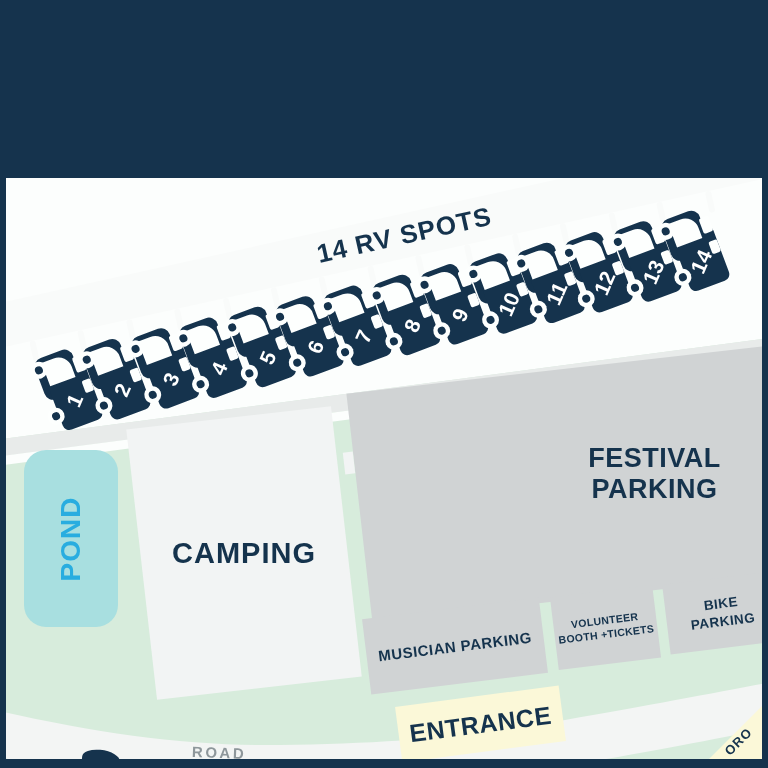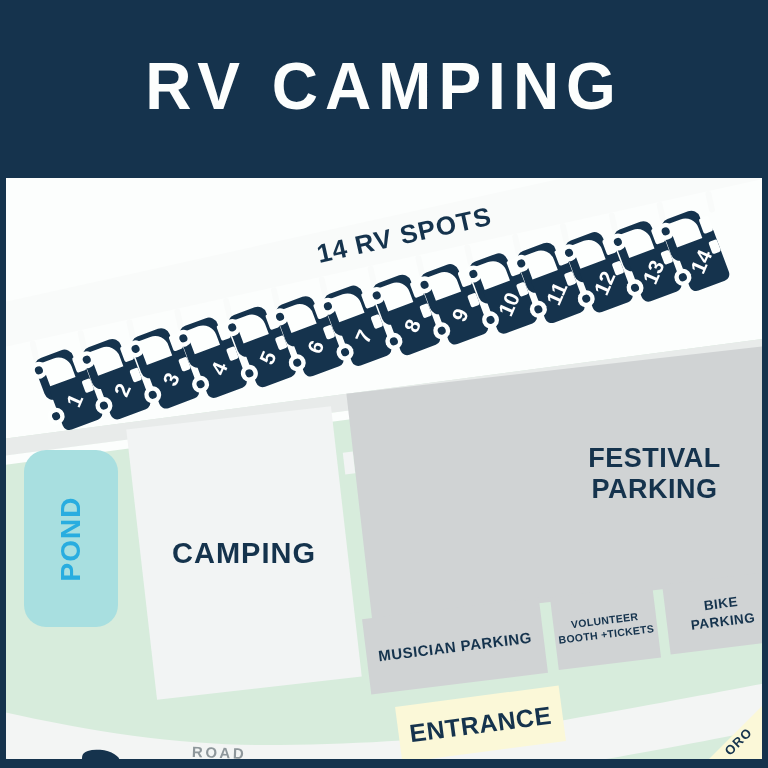--- a/index.html
+++ b/index.html
@@ -91,23 +91,20 @@
 
   
   #frame{position:absolute;inset:0;border:6px solid #15334d;border-bottom-width:9px;
          z-index:10;pointer-events:none;}
 </style>
 </head>
 <body>
 
 <div id="page">
 
-  <div id="header">
-    <div id="title">RV CAMPING</div>
-  </div>
 
   <div id="map">
 
     <div id="top-wedge" class="stripe"></div>
     <div id="gray-strip" class="stripe"></div>
     <div id="white-gap" class="stripe"></div>
 
     <div id="diag">
       <div id="spots-band"></div>
       <div id="spots-label">14 RV SPOTS</div>

